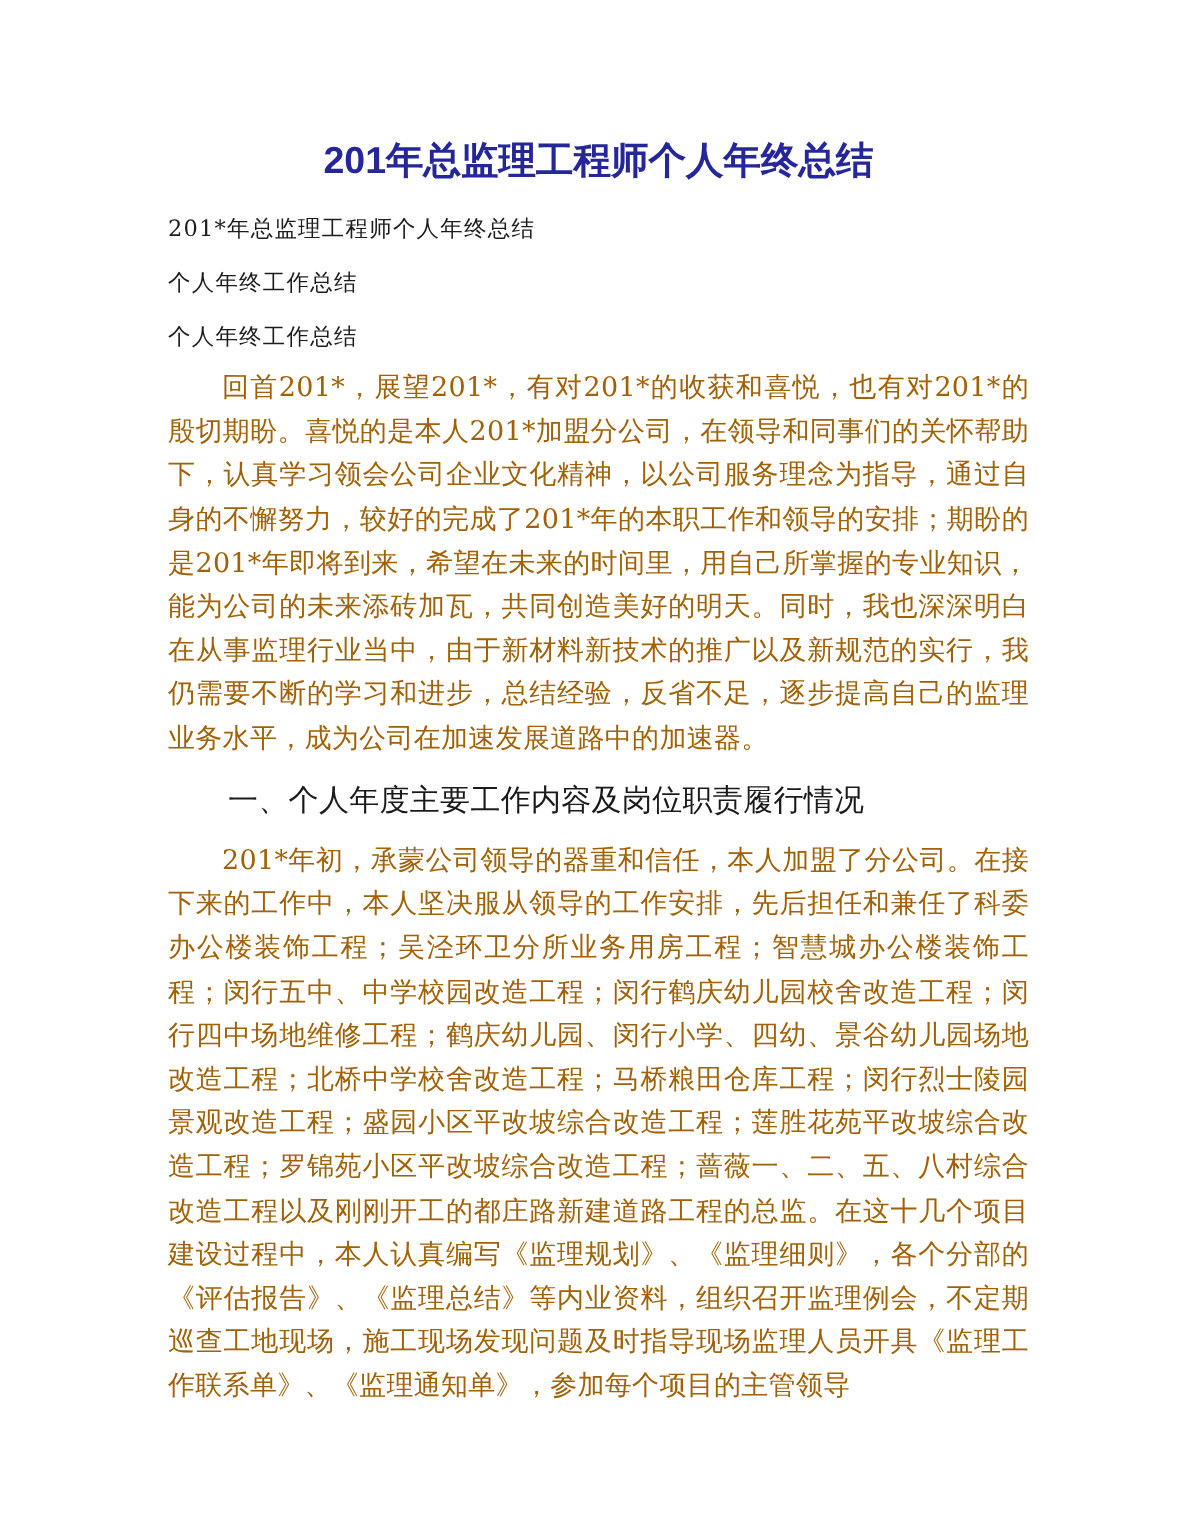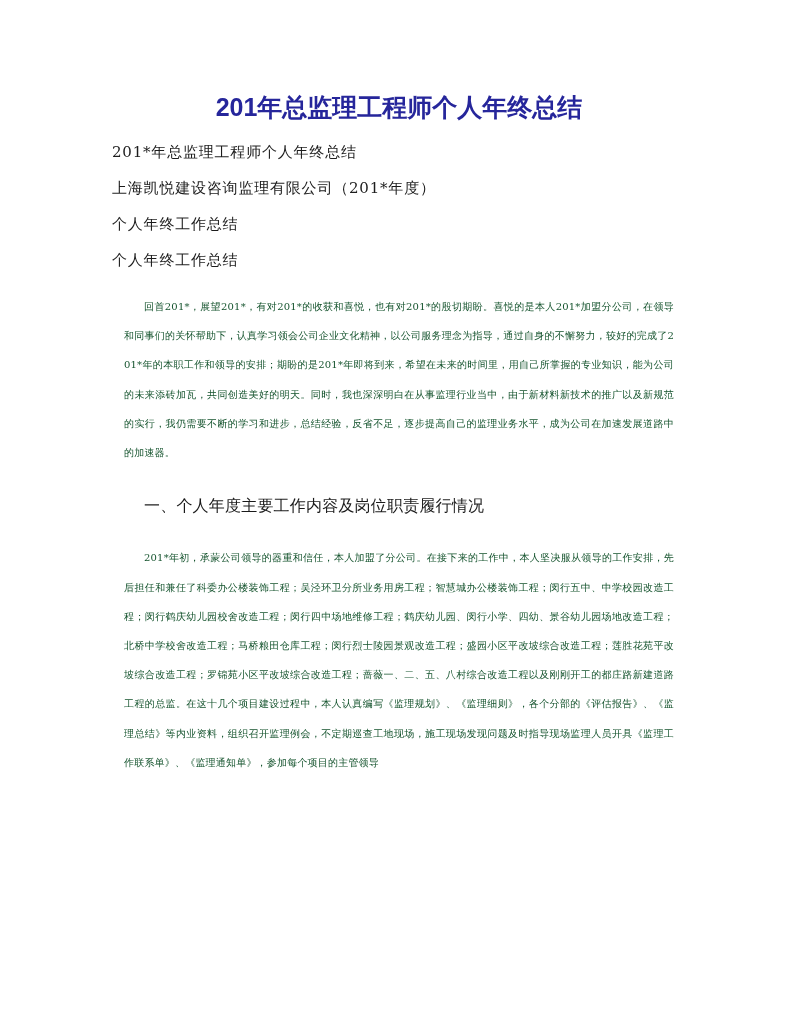--- a/index.html
+++ b/index.html
@@ -54,55 +54,54 @@
     letter-spacing: 0.8px;
     white-space: nowrap;
   }
 
   .head-line.first {
     padding-top: 21px;
   }
 
   .body-para {
     font-family: "DejaVu Serif", "Liberation Serif", serif;
-    font-size: 10px;
+    font-size: 18px;
     line-height: 29.2px;
-    color: #14532d;
-    margin: 12px;
+    color: #a16207;
+    margin: 0;
     padding-top: 11px;
     text-align: justify;
     text-justify: inter-character;
     text-indent: 2em;
     letter-spacing: 0.2px;
     word-break: break-all;
   }
 
   .section-head {
     font-family: "DejaVu Serif", "Liberation Serif", serif;
-    font-size: 16px;
+    font-size: 20px;
     line-height: 29.2px;
     color: #1a1a1a;
     margin: 0;
     padding-top: 12px;
     text-indent: 2em;
     letter-spacing: 0.2px;
     white-space: nowrap;
   }
 </style>
 </head>
 <body>
 
 <div class="page">
   <div class="content">
 
     <h1 class="doc-title">201年总监理工程师个人年终总结</h1>
 
     <p class="head-line first">201*年总监理工程师个人年终总结</p>
 
-    <p class="head-line">上海凯悦建设咨询监理有限公司（201*年度）</p>
 
     <p class="head-line">个人年终工作总结</p>
 
 
     <p class="head-line">个人年终工作总结</p>
 
     <p class="body-para">回首201*，展望201*，有对201*的收获和喜悦，也有对201*的殷切期盼。喜悦的是本人201*加盟分公司，在领导和同事们的关怀帮助下，认真学习领会公司企业文化精神，以公司服务理念为指导，通过自身的不懈努力，较好的完成了201*年的本职工作和领导的安排；期盼的是201*年即将到来，希望在未来的时间里，用自己所掌握的专业知识，能为公司的未来添砖加瓦，共同创造美好的明天。同时，我也深深明白在从事监理行业当中，由于新材料新技术的推广以及新规范的实行，我仍需要不断的学习和进步，总结经验，反省不足，逐步提高自己的监理业务水平，成为公司在加速发展道路中的加速器。</p>
 
     <p class="section-head">一、个人年度主要工作内容及岗位职责履行情况</p>
 

